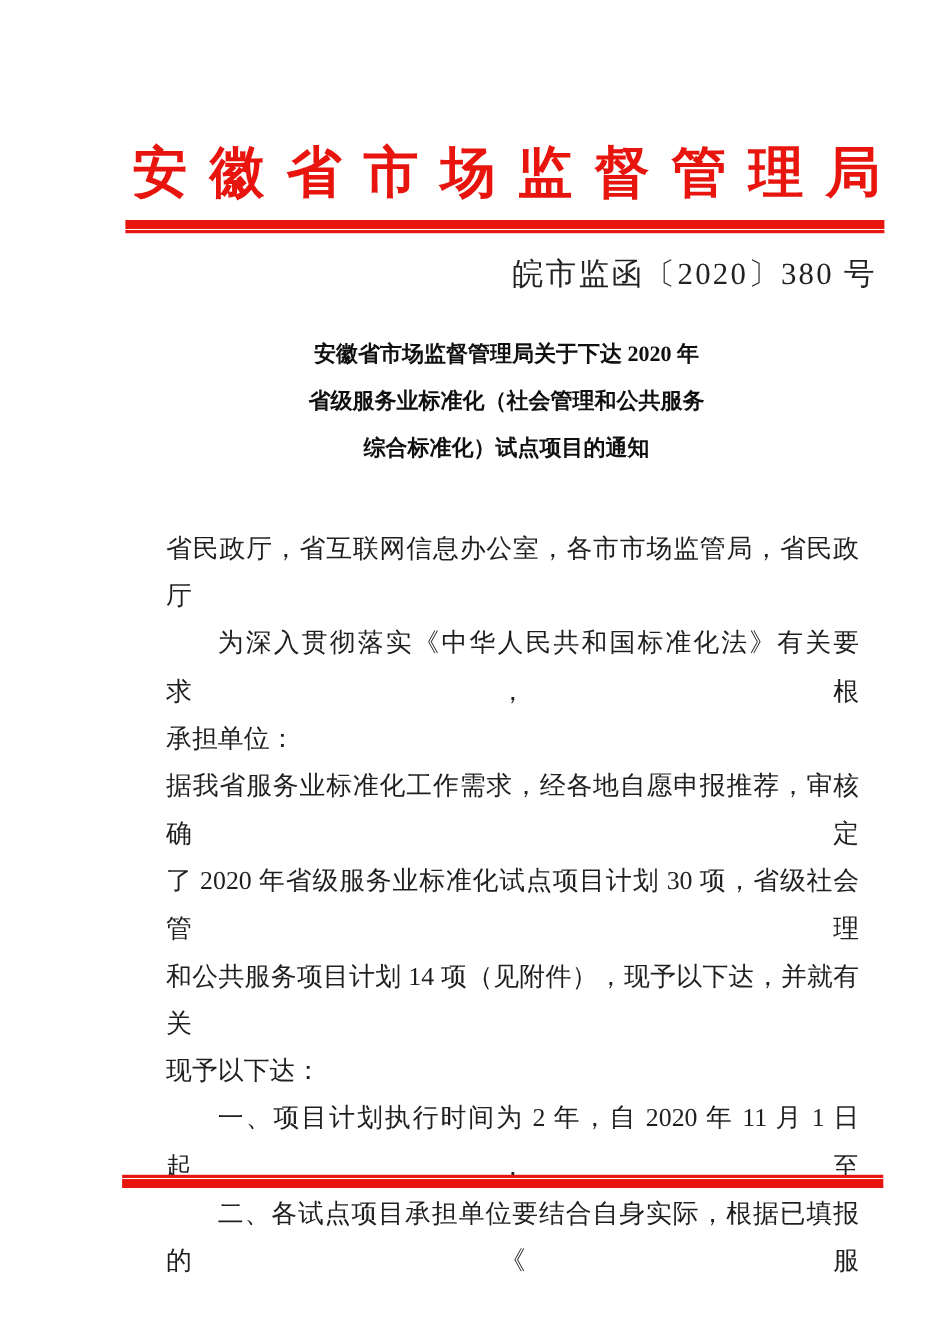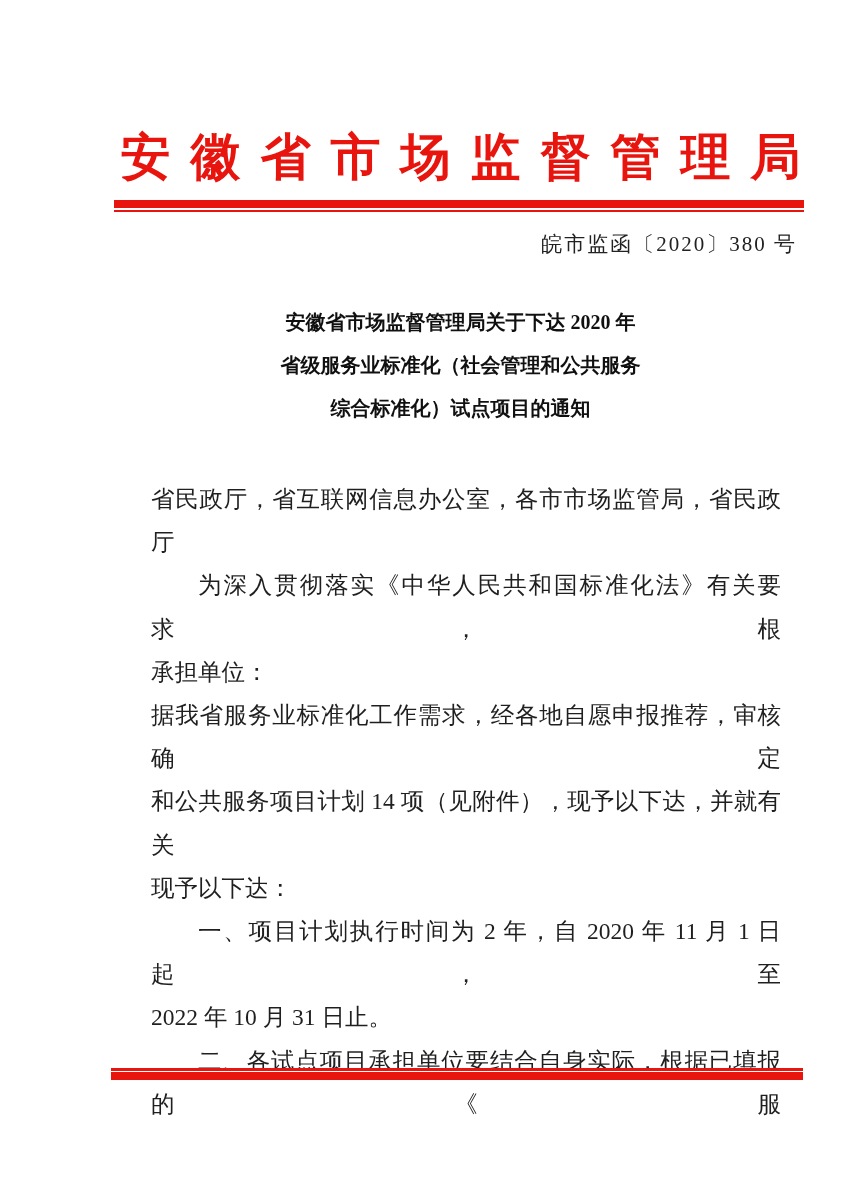--- a/index.html
+++ b/index.html
@@ -46,21 +46,21 @@
       var(--red) 0px, var(--red) 2.5px,
       #ffffff 2.5px, #ffffff 4px,
       var(--red) 4px, var(--red) 12px);
   }
 
   
   .docnum {
     position: absolute;
     top: 230px;
     right: 88px;
-    font-size: 21px;
+    font-size: 28px;
     letter-spacing: 2px;
     color: #222222;
     white-space: nowrap;
   }
 
   
   .title {
     position: absolute;
     top: 301px;
     left: 0;
@@ -105,22 +105,22 @@
       <div>安徽省市场监督管理局关于下达 2020 年</div>
       <div>省级服务业标准化（社会管理和公共服务</div>
       <div>综合标准化）试点项目的通知</div>
     </div>
 
   <div class="body-text">
       <div class="line fill">省民政厅，省互联网信息办公室，各市市场监管局，省民政厅</div>
       <div class="line fill indent">为深入贯彻落实《中华人民共和国标准化法》有关要求，根</div>
       <div class="line">承担单位：</div>
       <div class="line fill">据我省服务业标准化工作需求，经各地自愿申报推荐，审核确定</div>
+      <div class="line fill">了 2020 年省级服务业标准化试点项目计划 30 项，省级社会管理</div>
       <div class="line fill">和公共服务项目计划 14 项（见附件），现予以下达，并就有关</div>
       <div class="line">现予以下达：</div>
       <div class="line fill indent">一、项目计划执行时间为 2 年，自 2020 年 11 月 1 日起，至</div>
-      <div class="line">2022 年 10 月 31 日止。</div>
       <div class="line fill indent">二、各试点项目承担单位要结合自身实际，根据已填报的《服</div>
     </div>
 
   <div class="rule rule-bottom"></div>
 
 </div>
 
 </body></html>

